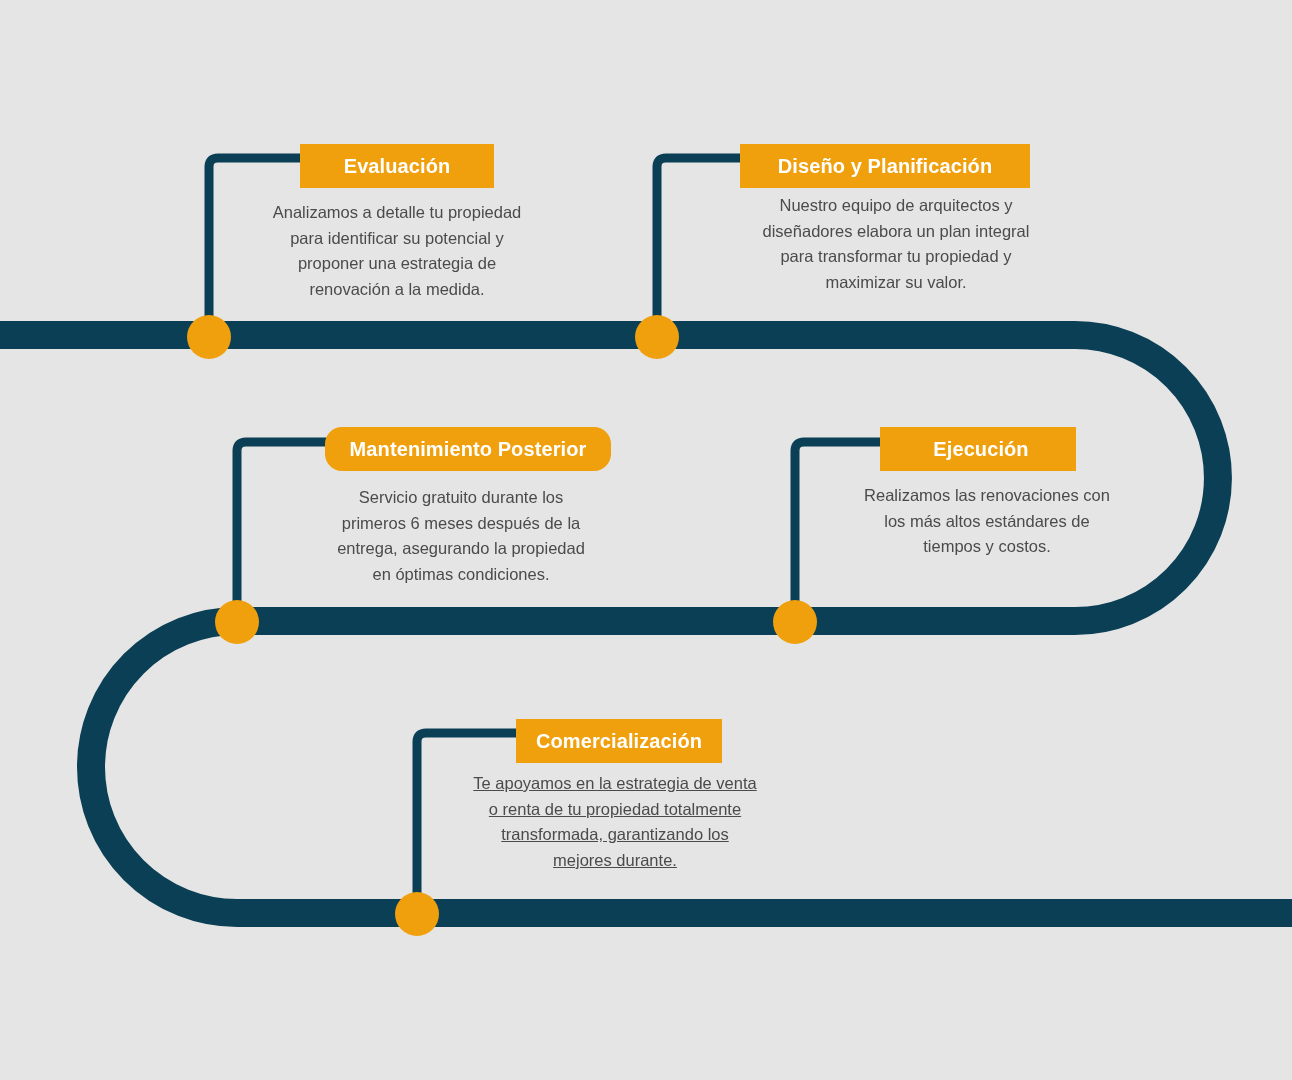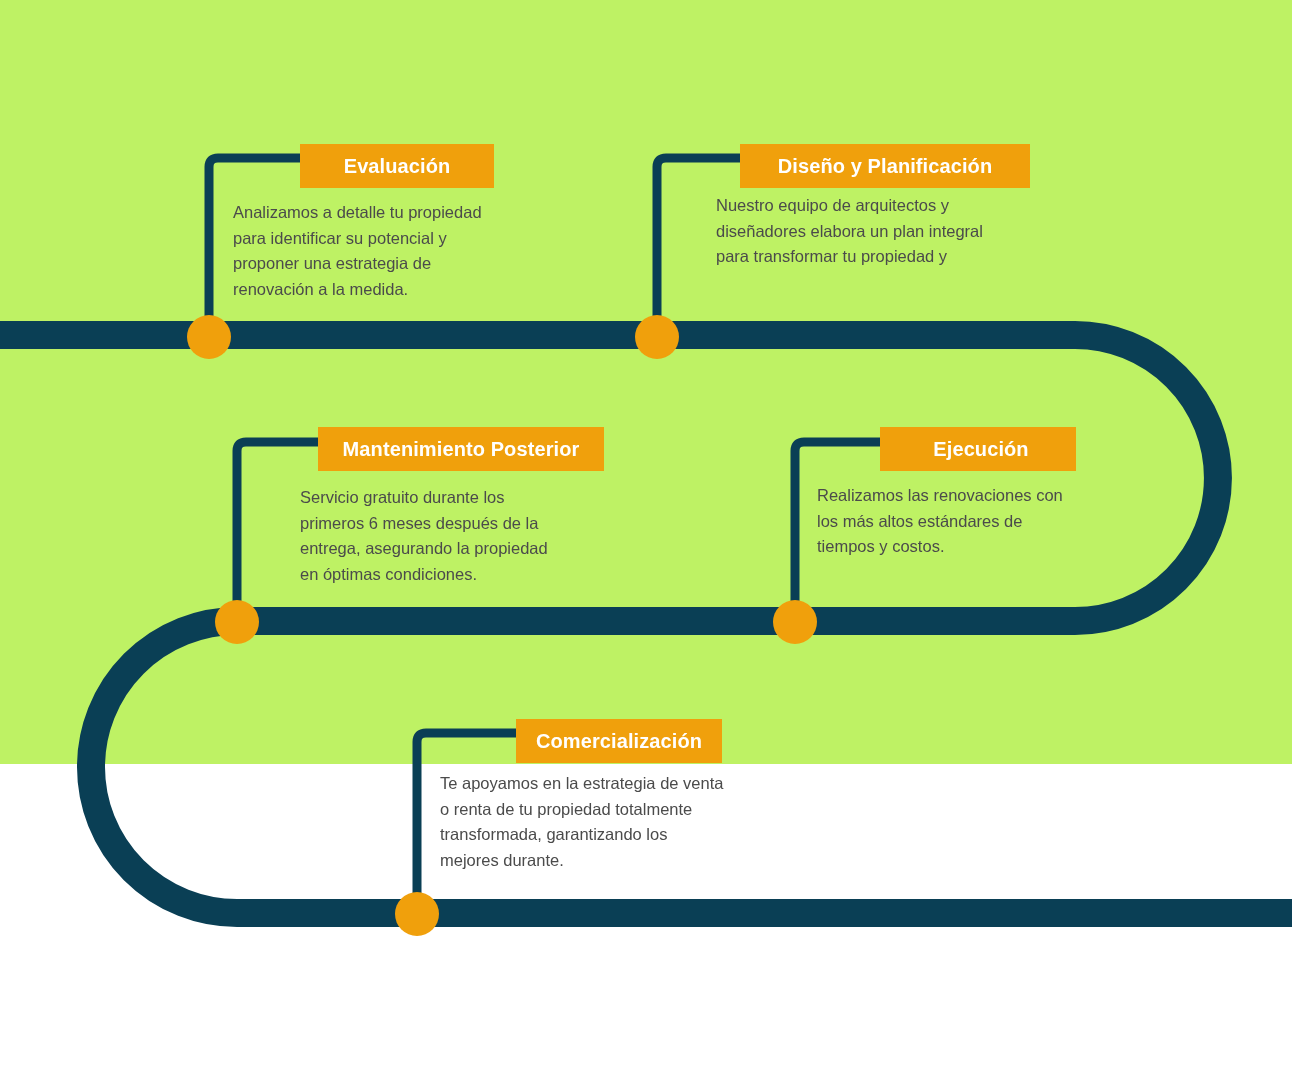--- a/index.html
+++ b/index.html
@@ -5,22 +5,22 @@
   * { box-sizing: border-box; margin: 0; padding: 0; }
   html, body { width: 1292px; height: 1080px; }
   body {
     background: #ffffff;
     font-family: "Liberation Sans", sans-serif;
     overflow: hidden;
   }
   #stage {
     position: relative;
     width: 1292px;
-    height: 764px;
-    background: #bef264;
+    height: 1080px;
+    background: #e5e5e5;
   }
   #track-svg {
     position: absolute;
     left: 0; top: 0;
     width: 1292px;
     height: 1080px;
     display: block;
   }
   .node-dot {
     position: absolute;
@@ -42,21 +42,21 @@
     height: 44px;
     text-align: center;
     white-space: nowrap;
     letter-spacing: 0.1px;
   }
   .step-body {
     position: absolute;
     color: #4b4b4b;
     font-size: 16.5px;
     line-height: 25.5px;
-    text-align: left;
+    text-align: center;
   }
 </style>
 </head>
 <body>
 
 <div id="stage">
 
   <svg id="track-svg" viewBox="0 0 1292 1080" xmlns="http://www.w3.org/2000/svg" aria-hidden="true">
 
     <path d="M 0 335
@@ -92,45 +92,46 @@
       <div>renovación a la medida.</div>
     </div>
   </div>
 
   <div class="step">
     <div class="step-badge" style="left:740px; top:144px; width:290px;text-align:center;">Diseño y Planificación</div>
     <div class="step-body" style="left:716px; top:193px; width:360px;">
       <div>Nuestro equipo de arquitectos y</div>
       <div>diseñadores elabora un plan integral</div>
       <div>para transformar tu propiedad y</div>
+      <div>maximizar su valor.</div>
     </div>
   </div>
 
   <div class="step">
-    <div class="step-badge" style="left:318px; top:427px; width:286px;">Mantenimiento Posterior</div>
+    <div class="step-badge" style="left:325px; top:427px; width:286px;border-radius:17px;">Mantenimiento Posterior</div>
     <div class="step-body" style="left:300px; top:485px; width:322px;">
       <div>Servicio gratuito durante los</div>
       <div>primeros 6 meses después de la</div>
       <div>entrega, asegurando la propiedad</div>
       <div>en óptimas condiciones.</div>
     </div>
   </div>
 
   <div class="step">
     <div class="step-badge" style="left:880px; top:427px; width:196px;padding-left:6px;">Ejecución</div>
     <div class="step-body" style="left:817px; top:483px; width:340px;">
       <div>Realizamos las renovaciones con</div>
       <div>los más altos estándares de</div>
       <div>tiempos y costos.</div>
     </div>
   </div>
 
   <div class="step">
     <div class="step-badge" style="left:516px; top:719px; width:206px;">Comercialización</div>
-    <div class="step-body" style="left:440px; top:771px; width:350px;">
+    <div class="step-body" style="left:440px; top:771px; width:350px;text-decoration:underline;">
       <div>Te apoyamos en la estrategia de venta</div>
       <div>o renta de tu propiedad totalmente</div>
       <div>transformada, garantizando los</div>
       <div>mejores durante.</div>
     </div>
   </div>
 
 </div>
 
 </body></html>

